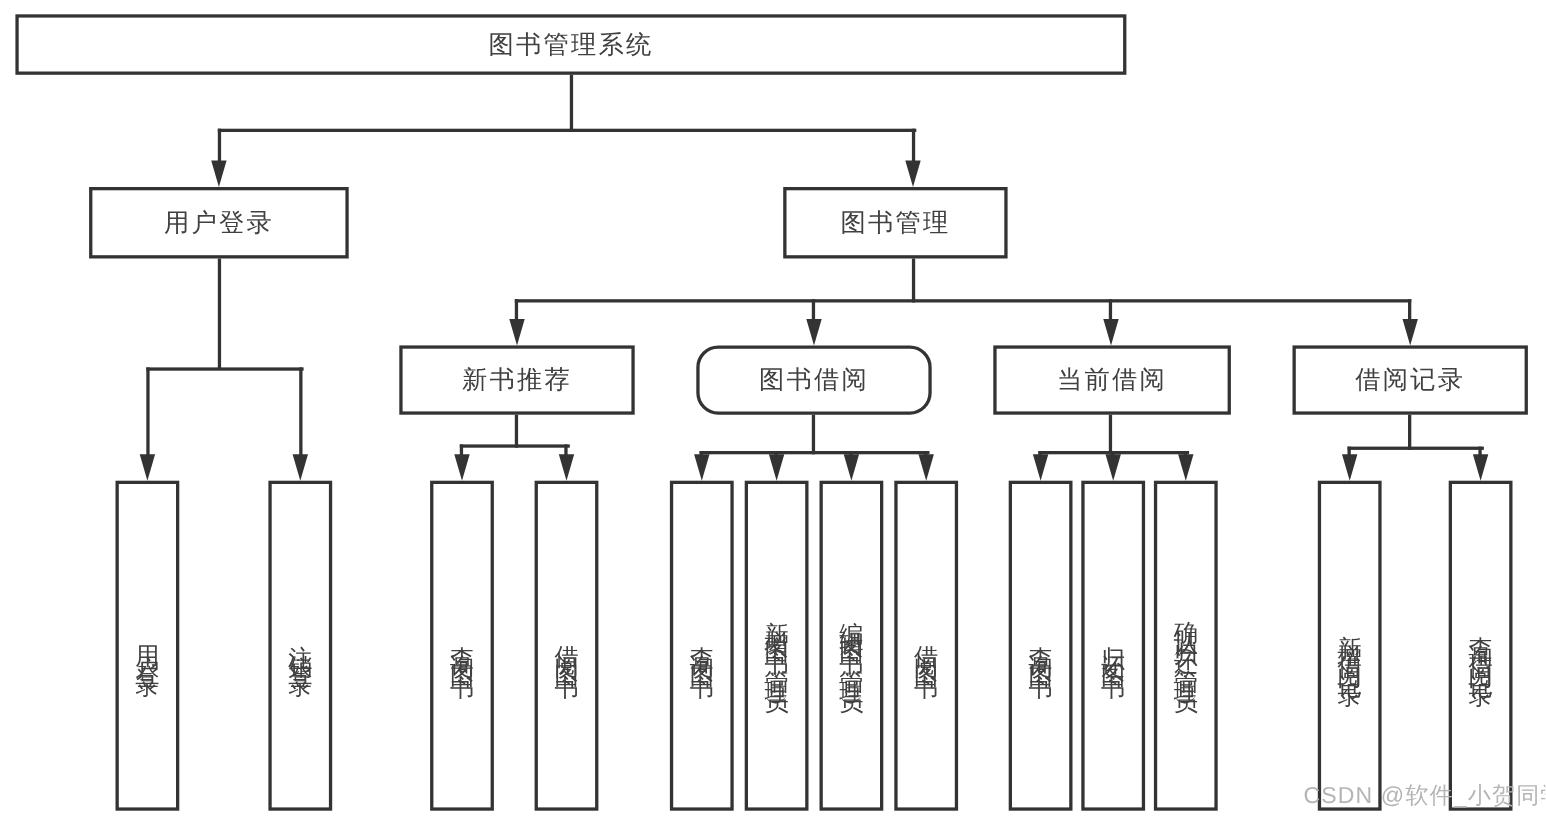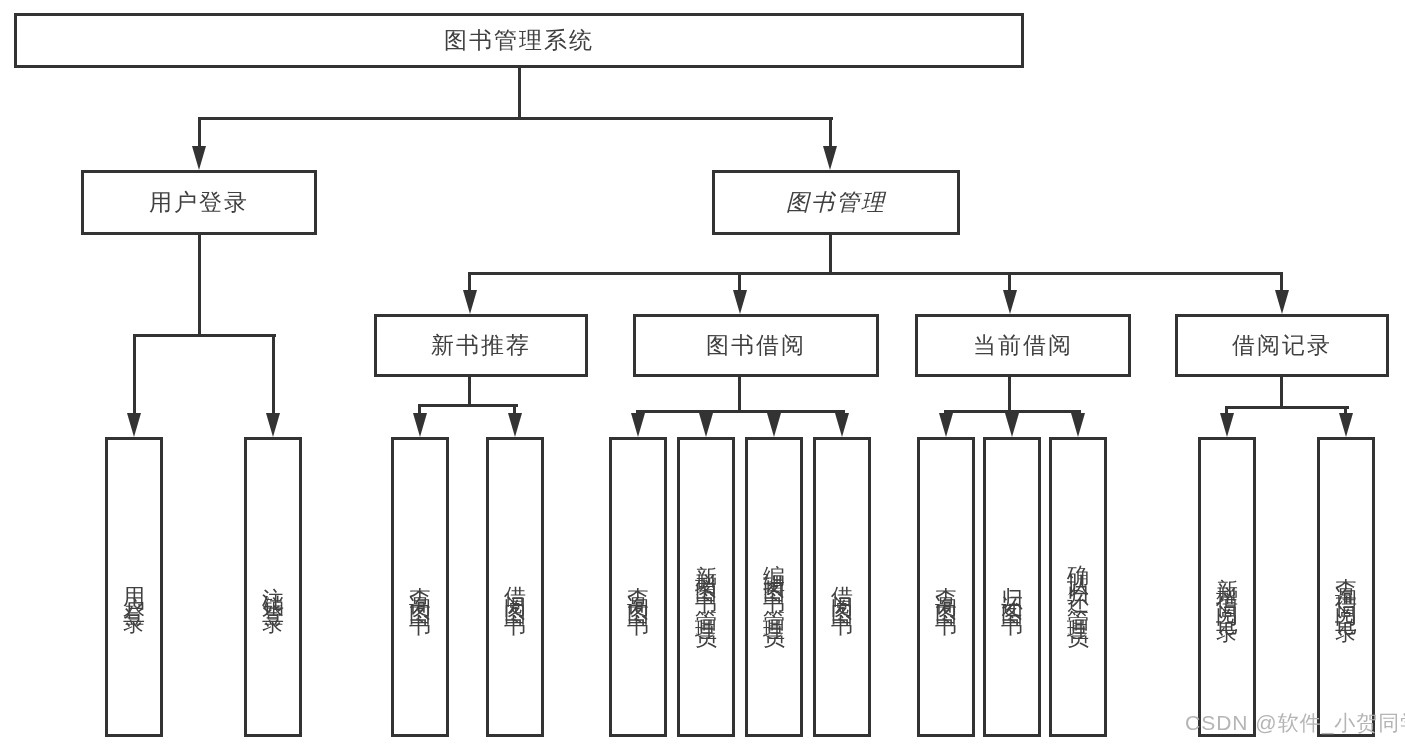--- a/index.html
+++ b/index.html
@@ -31,33 +31,33 @@
 <div class="stage" style="--line: #333333; --text: #404040; --watermark: #b5b5b5;">
 
   <div class="node hnode" style="left:14px;top:13px;width:1010px;height:55px;">
     <span>图书管理系统</span>
   </div>
 
   <div class="node hnode" style="left:81px;top:170px;width:236px;height:65px;">
     <span>用户登录</span>
   </div>
 
-  <div class="node hnode" style="left:712px;top:170px;width:248px;height:65px;font-style:italic;">
+  <div class="node hnode" style="left:712px;top:170px;width:204px;height:65px;">
     <span>图书管理</span>
   </div>
 
-  <div class="node hnode" style="left:374px;top:314px;width:214px;height:63px;">
+  <div class="node hnode" style="left:363px;top:314px;width:214px;height:63px;">
     <span>新书推荐</span>
   </div>
 
-  <div class="node hnode" style="left:633px;top:314px;width:246px;height:63px;">
+  <div class="node hnode" style="left:633px;top:314px;width:214px;height:63px;border-radius:20px;">
     <span>图书借阅</span>
   </div>
 
-  <div class="node hnode" style="left:903px;top:314px;width:216px;height:63px;margin-left:12px;">
+  <div class="node hnode" style="left:903px;top:314px;width:216px;height:63px;">
     <span>当前借阅</span>
   </div>
 
   <div class="node hnode" style="left:1175px;top:314px;width:214px;height:63px;">
     <span>借阅记录</span>
   </div>
 
   <div class="node leaf" style="left:105px;">
     <span>用户登录</span>
   </div>

